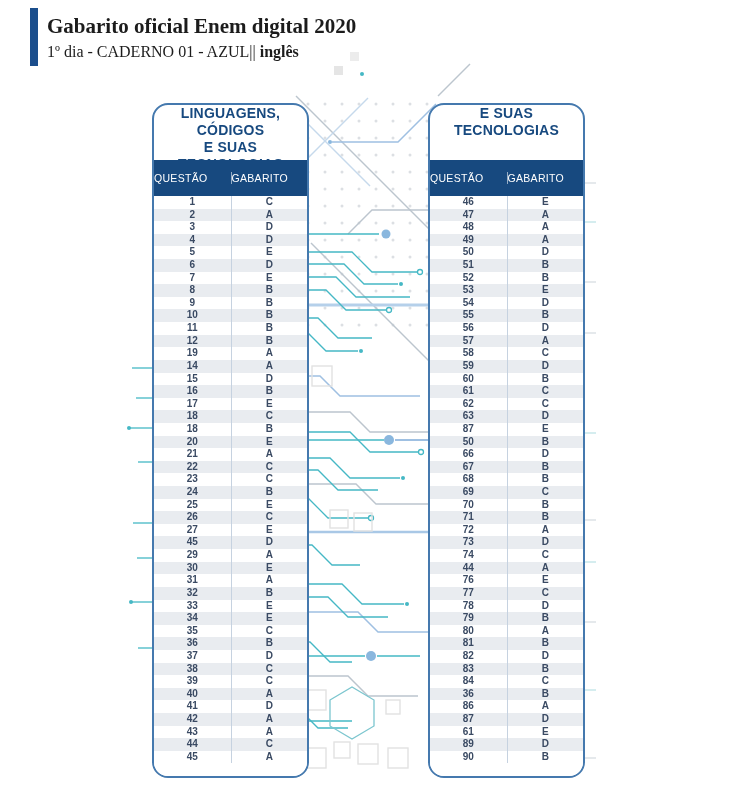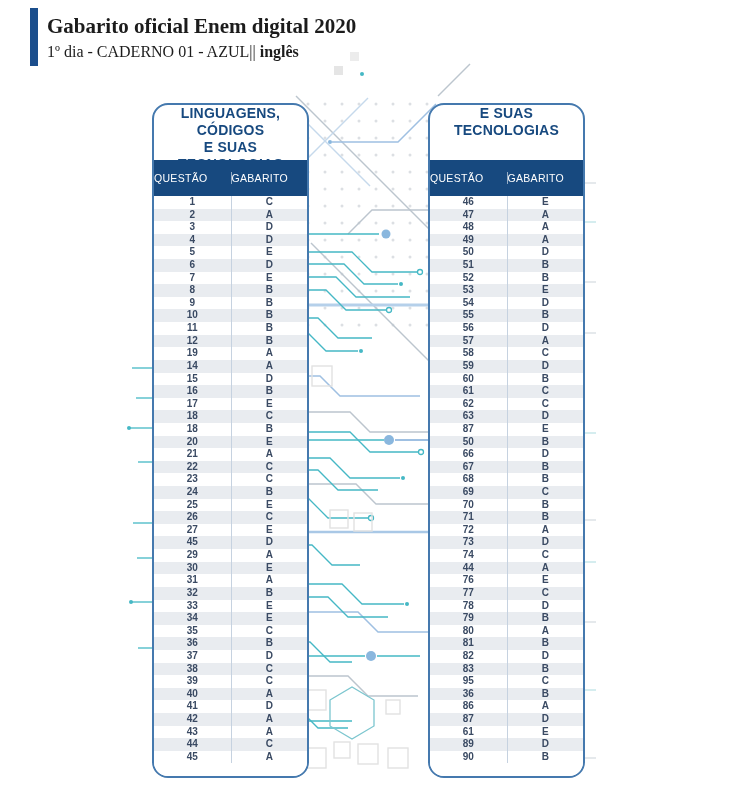--- a/index.html
+++ b/index.html
@@ -525,21 +525,21 @@
       </div>
       <div class="trow">
         <span class="cell q">82</span>
         <span class="cell a">D</span>
       </div>
       <div class="trow">
         <span class="cell q">83</span>
         <span class="cell a">B</span>
       </div>
       <div class="trow">
-        <span class="cell q">95</span>
+        <span class="cell q">84</span>
         <span class="cell a">C</span>
       </div>
       <div class="trow">
         <span class="cell q">36</span>
         <span class="cell a">B</span>
       </div>
       <div class="trow">
         <span class="cell q">86</span>
         <span class="cell a">A</span>
       </div>

